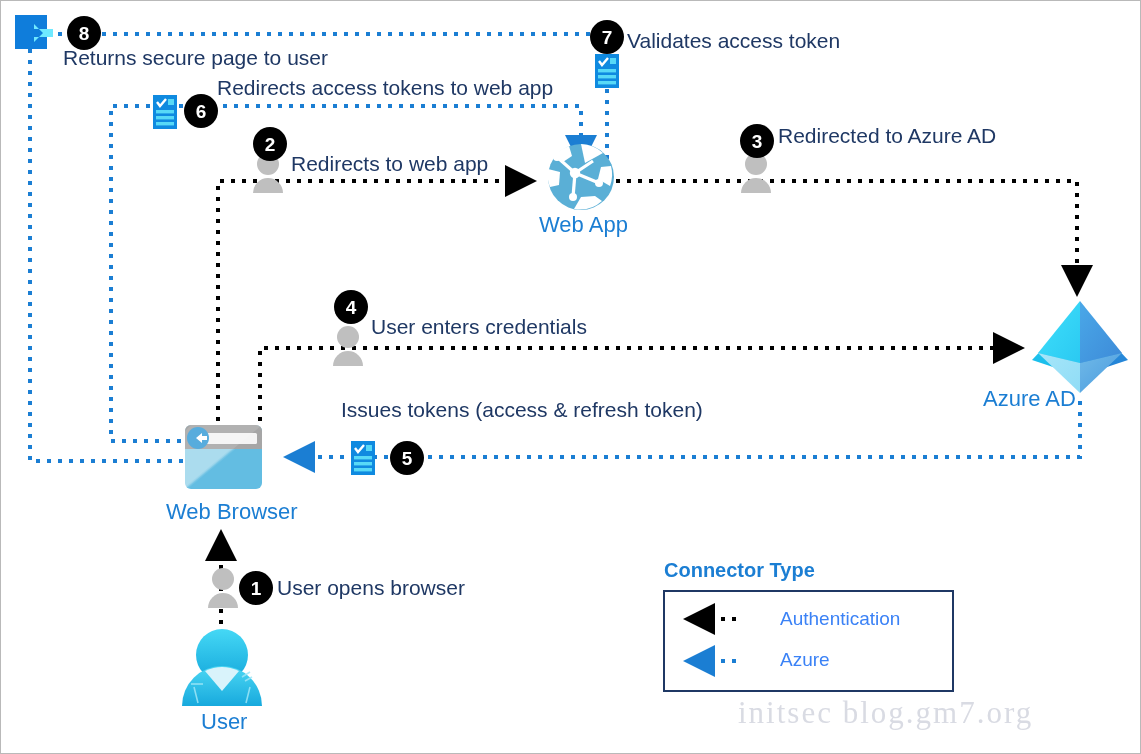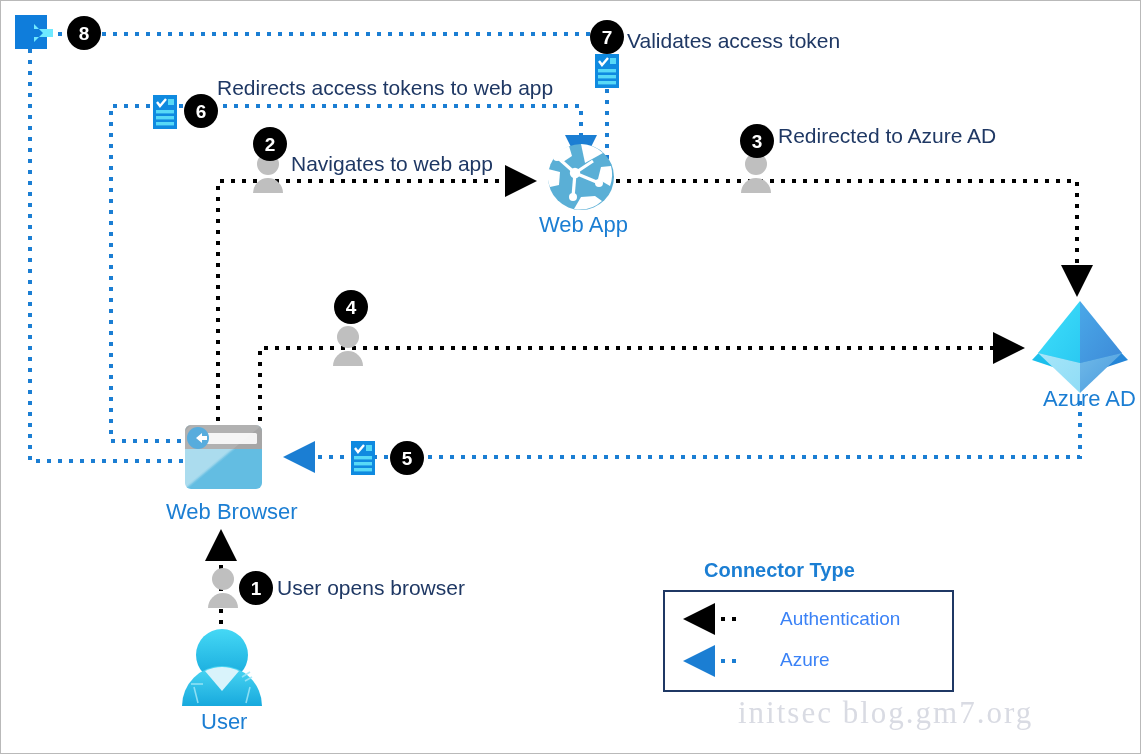--- a/index.html
+++ b/index.html
@@ -273,30 +273,33 @@
   <div class="badge" style="left:238px;top:570px;">1</div>
   <div class="badge" style="left:252px;top:126px;">2</div>
   <div class="badge" style="left:739px;top:123px;">3</div>
   <div class="badge" style="left:333px;top:289px;">4</div>
   <div class="badge" style="left:389px;top:440px;">5</div>
   <div class="badge" style="left:183px;top:93px;">6</div>
   <div class="badge" style="left:589px;top:19px;">7</div>
   <div class="badge" style="left:66px;top:15px;">8</div>
 
   <div class="lbl step-text" style="left:276px;top:576px;text-align:right;">User opens browser</div>
-  <div class="lbl step-text" style="left:290px;top:152px;">Navigates to web app</div>
+  <div class="lbl step-text" style="left:290px;top:152px;">Redirects to web app</div>
   <div class="lbl step-text" style="left:777px;top:124px;">Redirected to Azure AD</div>
+  <div class="lbl step-text" style="left:370px;top:315px;">User enters credentials</div>
+  <div class="lbl step-text" style="left:340px;top:398px;">Issues tokens (access &amp; refresh token)</div>
   <div class="lbl step-text" style="left:216px;top:76px;">Redirects access tokens to web app</div>
   <div class="lbl step-text" style="left:626px;top:29px;">Validates access token</div>
+  <div class="lbl step-text" style="left:62px;top:46px;">Returns secure page to user</div>
 
   <div class="lbl node-label" style="left:538px;top:213px;">Web App</div>
-  <div class="lbl node-label" style="left:1042px;top:387px;">Azure AD</div>
+  <div class="lbl node-label" style="left:982px;top:387px;">Azure AD</div>
   <div class="lbl node-label" style="left:165px;top:500px;">Web Browser</div>
   <div class="lbl node-label" style="left:200px;top:710px;">User</div>
 
-  <div class="lbl legend-title" style="left:663px;top:559px;margin-left:40px;">Connector Type</div>
+  <div class="lbl legend-title" style="left:663px;top:559px;">Connector Type</div>
   <div class="legend-box" style="left:662px;top:589px;width:291px;height:102px;"></div>
   <div class="lbl legend-item" style="left:779px;top:608px;">Authentication</div>
   <div class="lbl legend-item" style="left:779px;top:649px;">Azure</div>
 
   <div class="watermark" style="left:737px;top:694px;">initsec blog.gm7.org</div>
 
 </div>
 
 </body></html>

